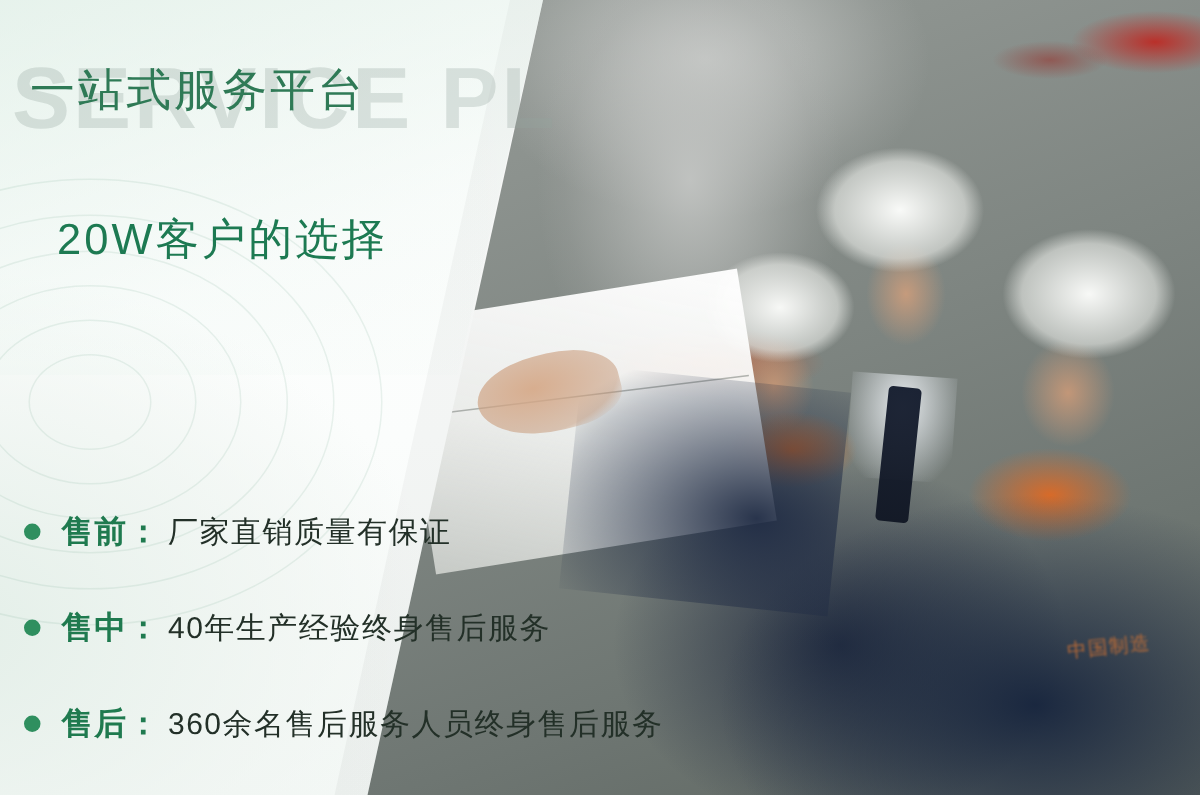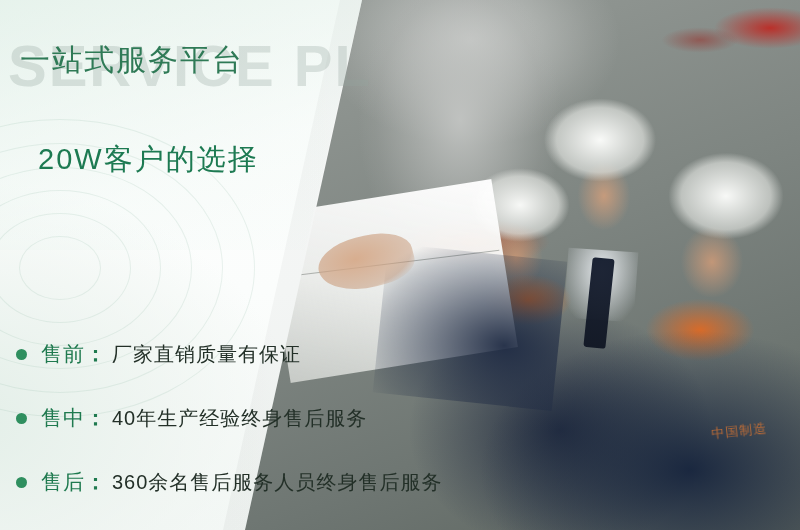--- a/index.html
+++ b/index.html
@@ -214,21 +214,21 @@
   .dot {
     width: 11px;
     height: 11px;
     border-radius: 50%;
     background: #2f8f5f;
     margin-right: 14px;
     flex: 0 0 auto;
   }
   .bullet-label {
     font-size: 21px;
-    font-weight: normal;
+    font-weight: bold;
     color: #1f7a4f;
     letter-spacing: 1px;
     white-space: nowrap;
   }
   .bullet-colon {
     font-size: 21px;
     font-weight: bold;
     color: #1f7a4f;
     margin-right: 6px;
   }

